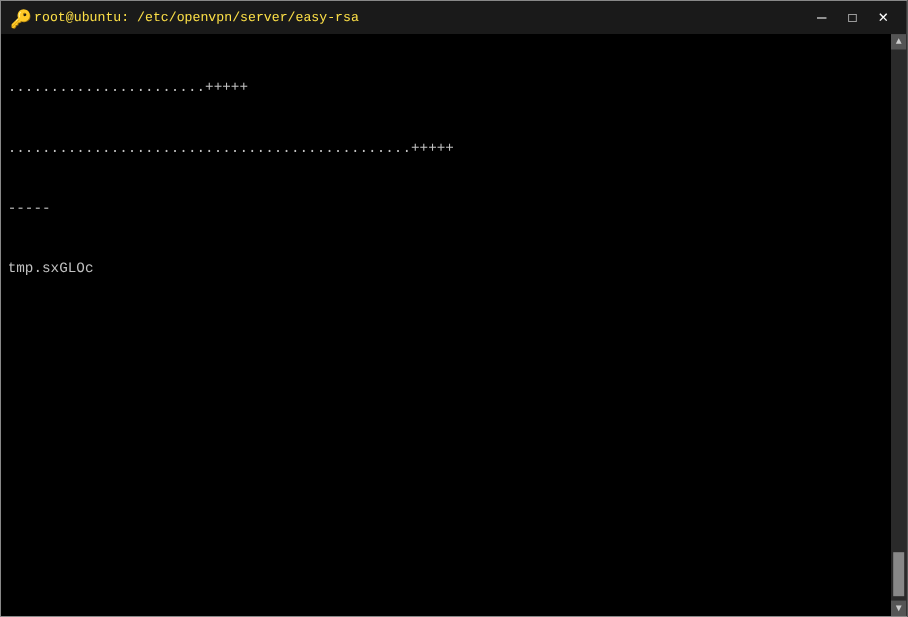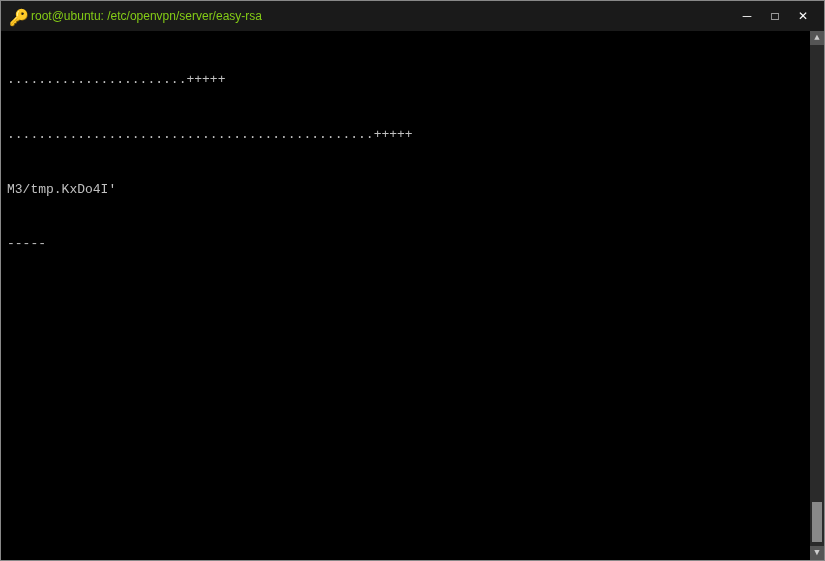--- a/index.html
+++ b/index.html
@@ -36,23 +36,23 @@
       align-items: center;
       gap: 6px;
     }
 
     .title-bar-icon {
       width: 16px;
       height: 16px;
     }
 
     .title-bar-title {
-      color: #84cc16;
+      color: #fde047;
       font-size: 12px;
-      font-family: Liberation Sans, sans-serif;
+      font-family: Liberation Mono, monospace;
     }
 
     .title-bar-controls {
       display: flex;
       gap: 2px;
     }
 
     .title-btn {
       width: 26px;
       height: 20px;
@@ -136,22 +136,22 @@
       <button class="title-btn">─</button>
       <button class="title-btn">□</button>
       <button class="title-btn close">✕</button>
     </div>
   </div>
 
   <div class="terminal-body">
     <div class="terminal-content">
       <span class="line">.......................+++++</span>
       <span class="line">...............................................+++++</span>
-      <span class="line">M3/tmp.KxDo4I'</span>
       <span class="line">-----</span>
+      <span class="line">tmp.sxGLOc</span>
       
       
       
       
       
       
       
       
       
       

